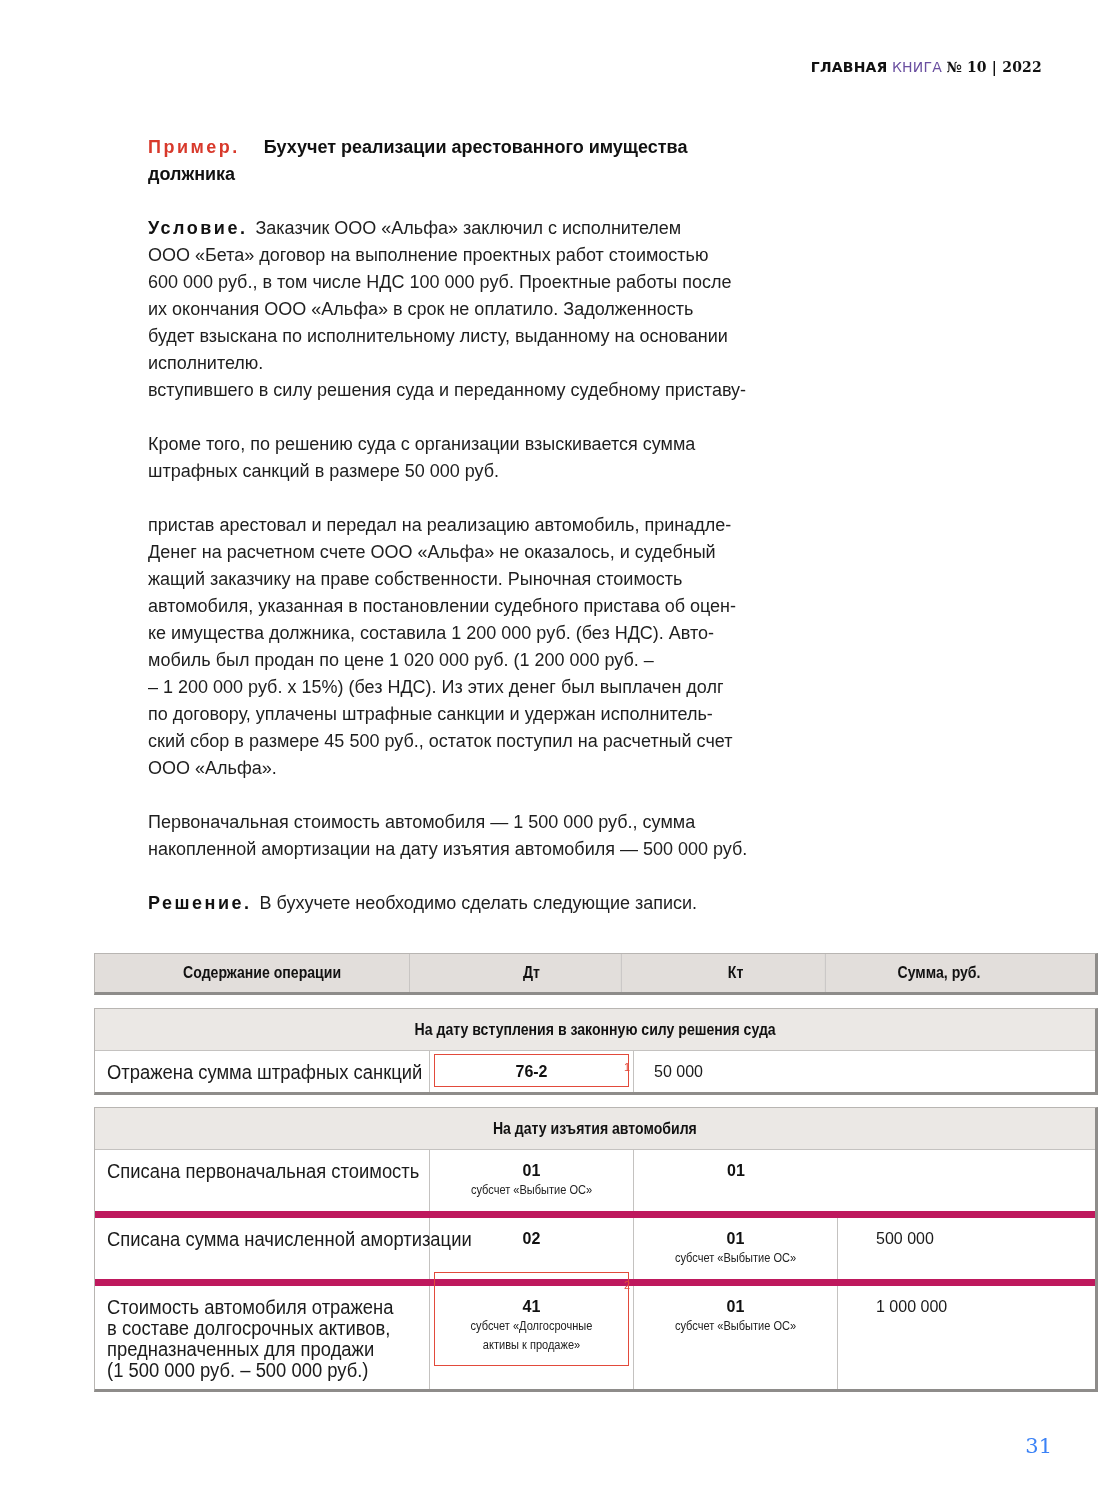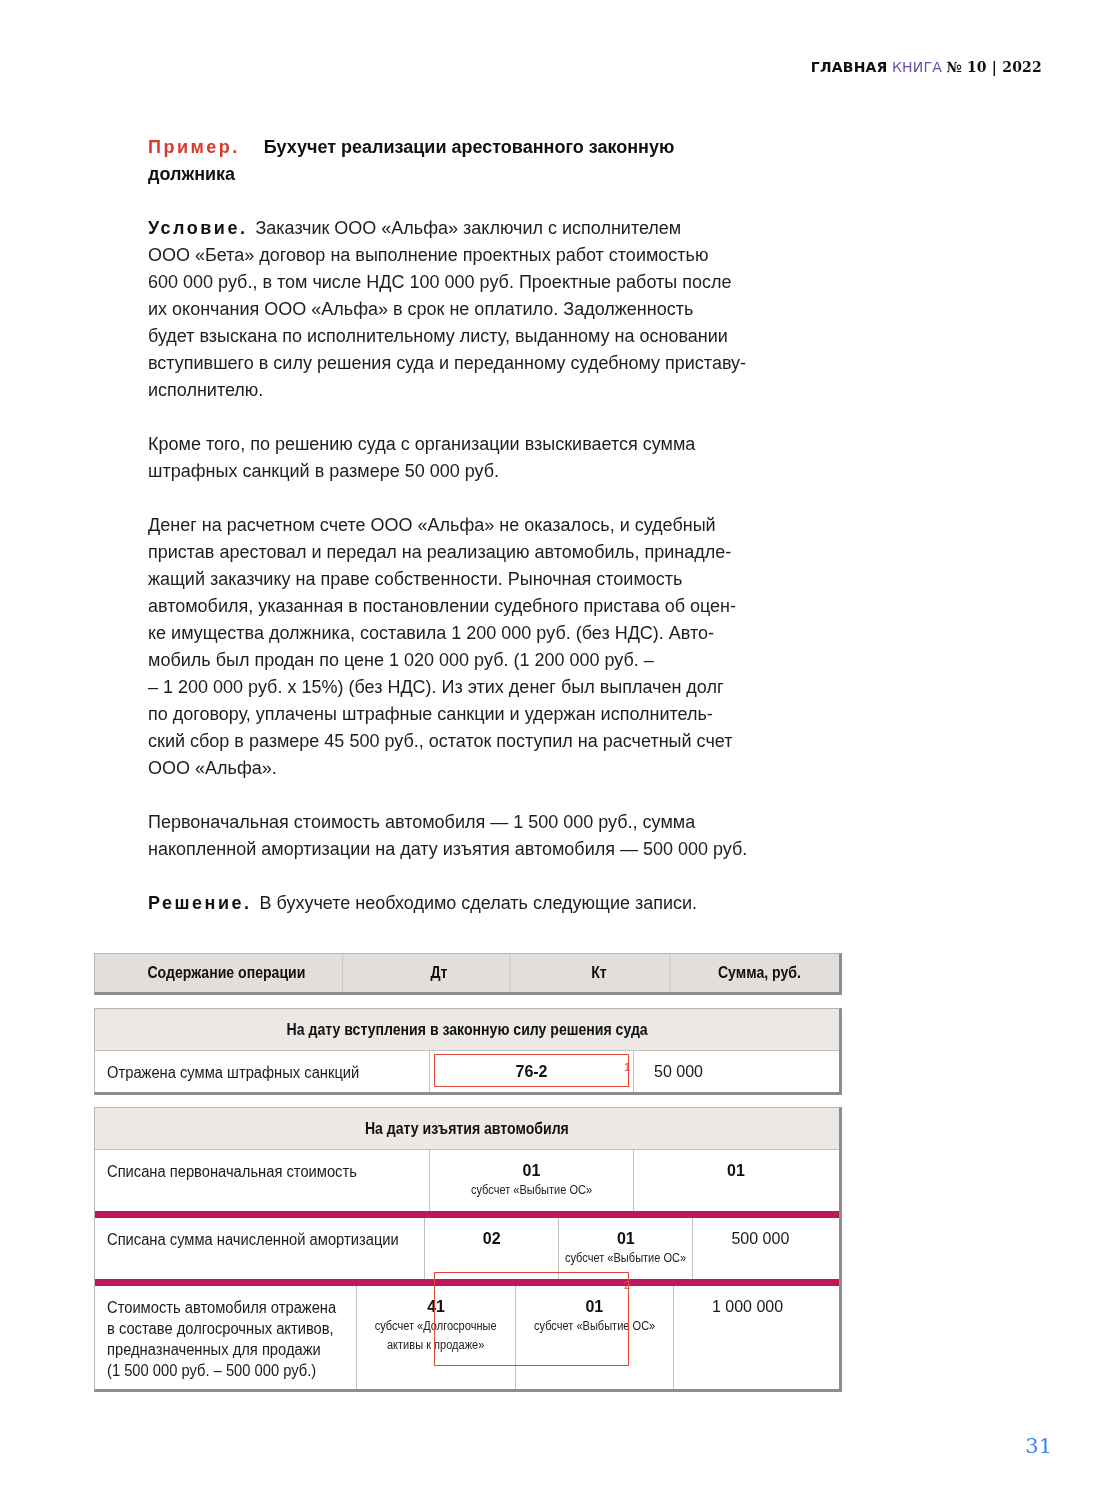--- a/index.html
+++ b/index.html
@@ -14,36 +14,36 @@
 
   .content { position: absolute; left: 148px; top: 134px; width: 640px; }
   .para { font-size: 18px; line-height: 27px; margin: 0 0 27px 0; color: #1e1e1e; }
   .title { font-size: 18px; line-height: 27px; font-weight: bold; margin: 0 0 27px 0; color: #111; }
   .lead-red { color: #d8392b; font-weight: bold; letter-spacing: 2.5px; margin-right: 24px; }
   .lead-black { color: #111; font-weight: bold; letter-spacing: 2.5px; margin-right: 8px; }
   .line { display: block; white-space: nowrap; }
 
   .table-wrap { position: absolute; left: 94px; top: 953px; width: 948px; }
   .block { border: 1px solid #b8b5b2; border-right: 3px solid #8e8c8a; border-bottom: 3px solid #8e8c8a;
-           box-sizing: border-box; width: 748px; margin-bottom: 12px; background: #fff; }
+           box-sizing: border-box; width: 1004px; margin-bottom: 12px; background: #fff; }
   .row { display: flex; }
   .cell { box-sizing: border-box; border-right: 1px solid #c4c2c0; font-family: "Liberation Sans", sans-serif; }
   .cell:last-child { border-right: none; }
   .c1 { width: 335px; } .c2 { width: 204px; } .c3 { width: 204px; } .c4 { width: 202px; }
 
   .head-row { background: #e2dedb; height: 38px; align-items: center; }
   .head-row .cell { height: 38px; display: flex; align-items: center; justify-content: center;
                     font-weight: bold; font-size: 16px; color: #111; transform: scaleX(0.88); }
   .section-row { background: #ebe8e5; height: 41px; display: flex; align-items: center; justify-content: center;
                  font-weight: bold; font-size: 16px; color: #111; border-bottom: 1px solid #c4c2c0; }
   .section-row span { display: inline-block; transform: scaleX(0.88); }
   .data-row { border-bottom: 7px solid #be185d; }
   .data-row:last-child { border-bottom: none; }
   .data-row .cell { padding-top: 11px; }
-  .desc { padding-left: 12px; font-size: 16px; line-height: 21px; color: #1b1b1b; }
+  .desc { padding-left: 12px; font-size: 20px; line-height: 21px; color: #1b1b1b; }
   .desc span { display: inline-block; transform: scaleX(0.92); transform-origin: left; white-space: nowrap; }
   .acct { text-align: center; position: relative; }
   .acct .num { font-weight: bold; font-size: 16px; line-height: 20px; color: #111; display: block; }
   .acct .sub { font-size: 12px; line-height: 19px; color: #222; display: block; transform: scaleX(0.92); }
   .amt { font-size: 16px; line-height: 20px; color: #1b1b1b; padding-left: 20px; }
   .amt-right { padding-left: 38px; }
 
   .redbox { position: absolute; border: 1.5px solid #e24a3b; box-sizing: border-box; }
   .redbox-label { position: absolute; color: #e24a3b; font-size: 11px; }
 
@@ -53,42 +53,42 @@
 <body>
 
 <div class="running-head">
   <span class="rh-brand">ГЛАВНАЯ</span>
   <span class="rh-brand-accent">КНИГА</span>
   <span class="rh-issue">№ 10 | 2022</span>
 </div>
 
 <div class="content">
   <div class="title">
-    <span class="lead-red">Пример.</span><span>Бухучет реализации арестованного законную</span>
+    <span class="lead-red">Пример.</span><span>Бухучет реализации арестованного имущества</span>
     <span class="line">должника</span>
   </div>
 
   <div class="para">
     <span class="line"><span class="lead-black">Условие.</span><span>Заказчик ООО «Альфа» заключил с исполнителем</span></span>
     <span class="line">ООО «Бета» договор на выполнение проектных работ стоимостью</span>
     <span class="line">600 000 руб., в том числе НДС 100 000 руб. Проектные работы после</span>
     <span class="line">их окончания ООО «Альфа» в срок не оплатило. Задолженность</span>
     <span class="line">будет взыскана по исполнительному листу, выданному на основании</span>
+    <span class="line">исполнителю.</span>
     <span class="line">вступившего в силу решения суда и переданному судебному приставу-</span>
-    <span class="line">исполнителю.</span>
   </div>
 
   <div class="para">
     <span class="line">Кроме того, по решению суда с организации взыскивается сумма</span>
     <span class="line">штрафных санкций в размере 50 000 руб.</span>
   </div>
 
   <div class="para">
+    <span class="line">пристав арестовал и передал на реализацию автомобиль, принадле-</span>
     <span class="line">Денег на расчетном счете ООО «Альфа» не оказалось, и судебный</span>
-    <span class="line">пристав арестовал и передал на реализацию автомобиль, принадле-</span>
     <span class="line">жащий заказчику на праве собственности. Рыночная стоимость</span>
     <span class="line">автомобиля, указанная в постановлении судебного пристава об оцен-</span>
     <span class="line">ке имущества должника, составила 1 200 000 руб. (без НДС). Авто-</span>
     <span class="line">мобиль был продан по цене 1 020 000 руб. (1 200 000 руб. –</span>
     <span class="line">– 1 200 000 руб. x 15%) (без НДС). Из этих денег был выплачен долг</span>
     <span class="line">по договору, уплачены штрафные санкции и удержан исполнитель-</span>
     <span class="line">ский сбор в размере 45 500 руб., остаток поступил на расчетный счет</span>
     <span class="line">ООО «Альфа».</span>
   </div>
 

